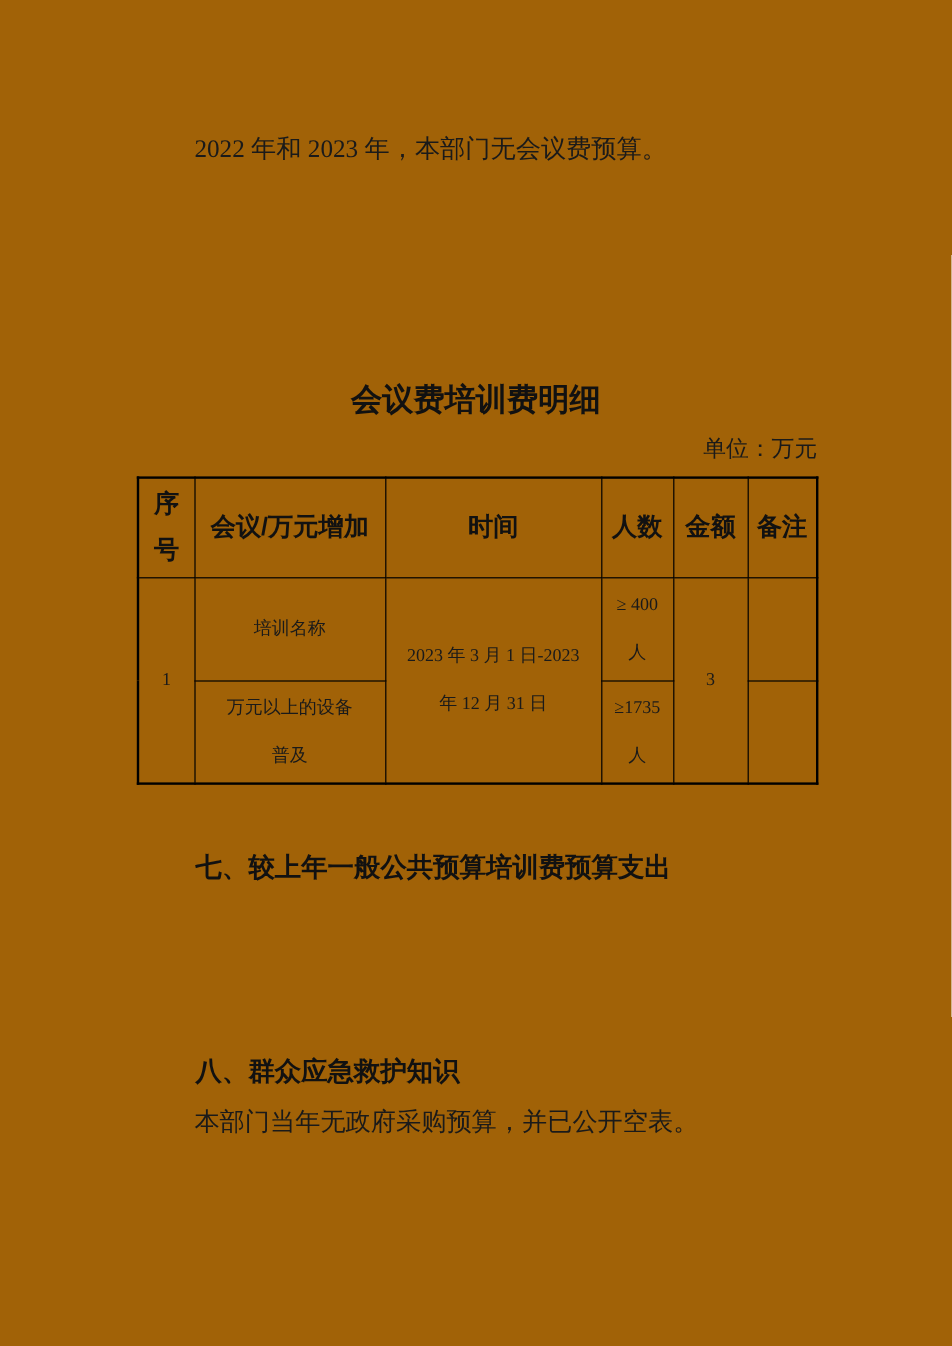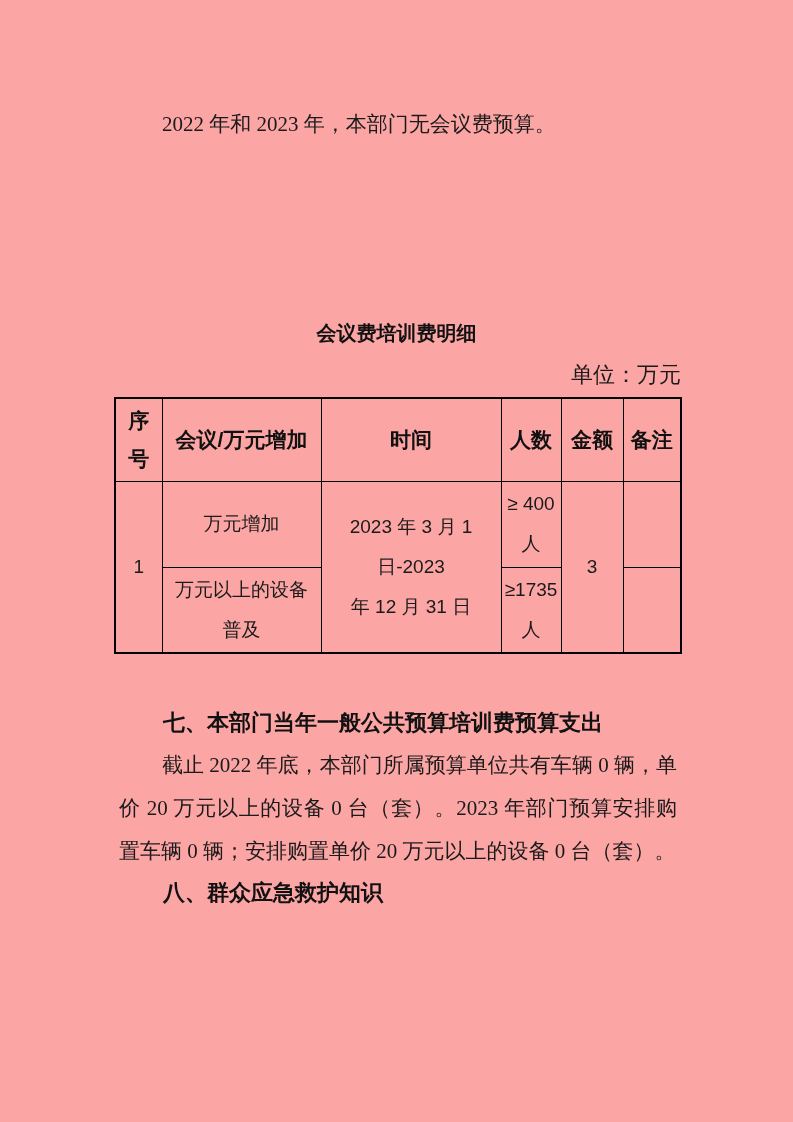--- a/index.html
+++ b/index.html
@@ -1,21 +1,21 @@
 <!DOCTYPE html>
 <html><head>
 <meta charset="utf-8">
 <style>
   html, body { margin: 0; padding: 0; background: #ffffff; }
   .page {
     position: relative;
     width: 793px;
     height: 1122px;
     margin: 0 auto;
-    background: #fca5a5;
+    background: #a16207;
     color: #1a1a1a;
     font-family: "Liberation Serif", "DejaVu Serif", serif;
     overflow: hidden;
   }
   .para {
     position: absolute;
     left: 119px;
     width: 558px;
     font-size: 21px;
     line-height: 43px;
@@ -35,29 +35,29 @@
     color: #111111;
   }
   .table-title {
     position: absolute;
     left: 0;
     top: 312px;
     width: 793px;
     text-align: center;
     font-family: "Liberation Sans", "DejaVu Sans", sans-serif;
     font-weight: 700;
-    font-size: 20px;
+    font-size: 26px;
     line-height: 43px;
     color: #111111;
   }
   .unit-label {
     position: absolute;
     right: 112px;
     top: 361px;
-    font-size: 22px;
+    font-size: 19px;
     line-height: 28px;
     color: #1a1a1a;
   }
   table.details {
     position: absolute;
     left: 114px;
     top: 397px;
     width: 567px;
     border-collapse: collapse;
     table-layout: fixed;
@@ -71,23 +71,23 @@
     overflow: hidden;
   }
   table.details th {
     font-family: "Liberation Sans", "DejaVu Sans", sans-serif;
     font-weight: 600;
     font-size: 21px;
     line-height: 38px;
     color: #111111;
   }
   table.details td {
-    font-size: 19px;
+    font-size: 15px;
     line-height: 40px;
-    font-family: Liberation Sans, sans-serif;
+    font-family: Liberation Serif, serif;
   }
   tr.hdr { height: 83px; }
   tr.body-row { height: 86px; }
   .pre { white-space: pre-line; }
   td.time-cell {
     text-align: left;
     padding-left: 5px;
     line-height: 43px;
     white-space: pre-line;
     margin-top: 48px;
@@ -126,39 +126,39 @@
         <th class="pre">序
 号</th>
         <th>会议/万元增加</th>
         <th>时间</th>
         <th>人数</th>
         <th>金额</th>
         <th>备注</th>
       </tr>
       <tr class="body-row">
         <td rowspan="2">1</td>
-        <td class="name-cell">万元增加</td>
+        <td class="name-cell">培训名称</td>
         <td rowspan="2" class="time-cell">2023 年 3 月 1 日-2023
 年 12 月 31 日</td>
         <td class="people-cell">≥ 400
 人</td>
         <td rowspan="2">3</td>
         <td></td>
       </tr>
       <tr class="body-row">
         <td class="name-cell">万元以上的设备
 普及</td>
         <td class="people-cell">≥1735
 人</td>
         <td></td>
       </tr>
     </tbody>
   </table>
 
-  <div class="heading" style="top:701px;">七、本部门当年一般公共预算培训费预算支出</div>
+  <div class="heading" style="top:701px;">七、较上年一般公共预算培训费预算支出</div>
 
-  <div class="para" style="top:744px;">截止 2022 年底，本部门所属预算单位共有车辆 0 辆，单价 20 万元以上的设备 0 台（套）。2023 年部门预算安排购置车辆 0 辆；安排购置单价 20 万元以上的设备 0 台（套）。</div>
 
   <div class="heading" style="top:871px;">八、群众应急救护知识</div>
 
+  <div class="para" style="top:914px;">本部门当年无政府采购预算，并已公开空表。</div>
 
 
 </div>
 
 </body></html>

